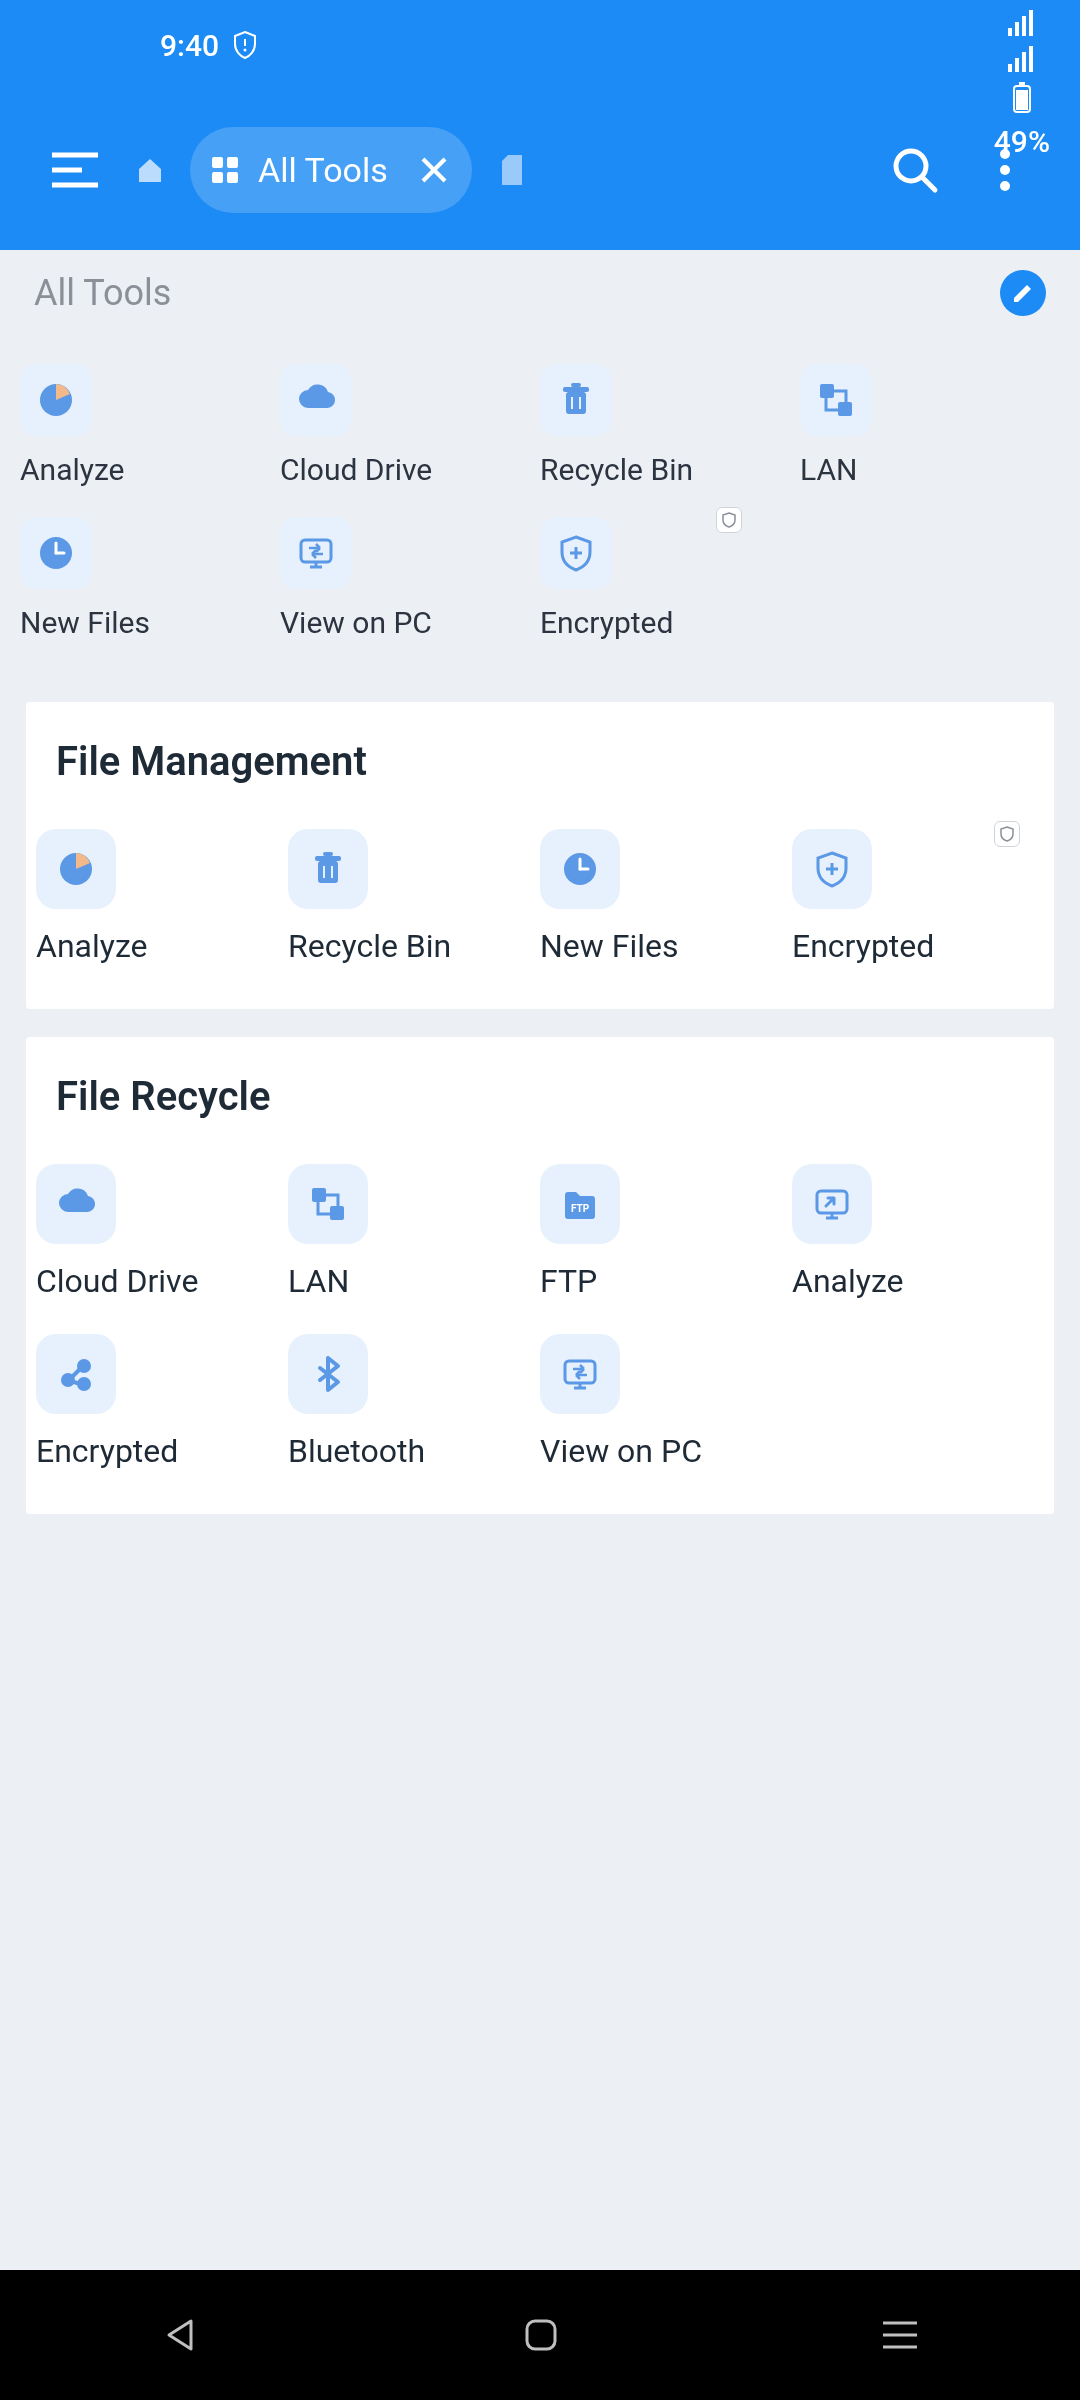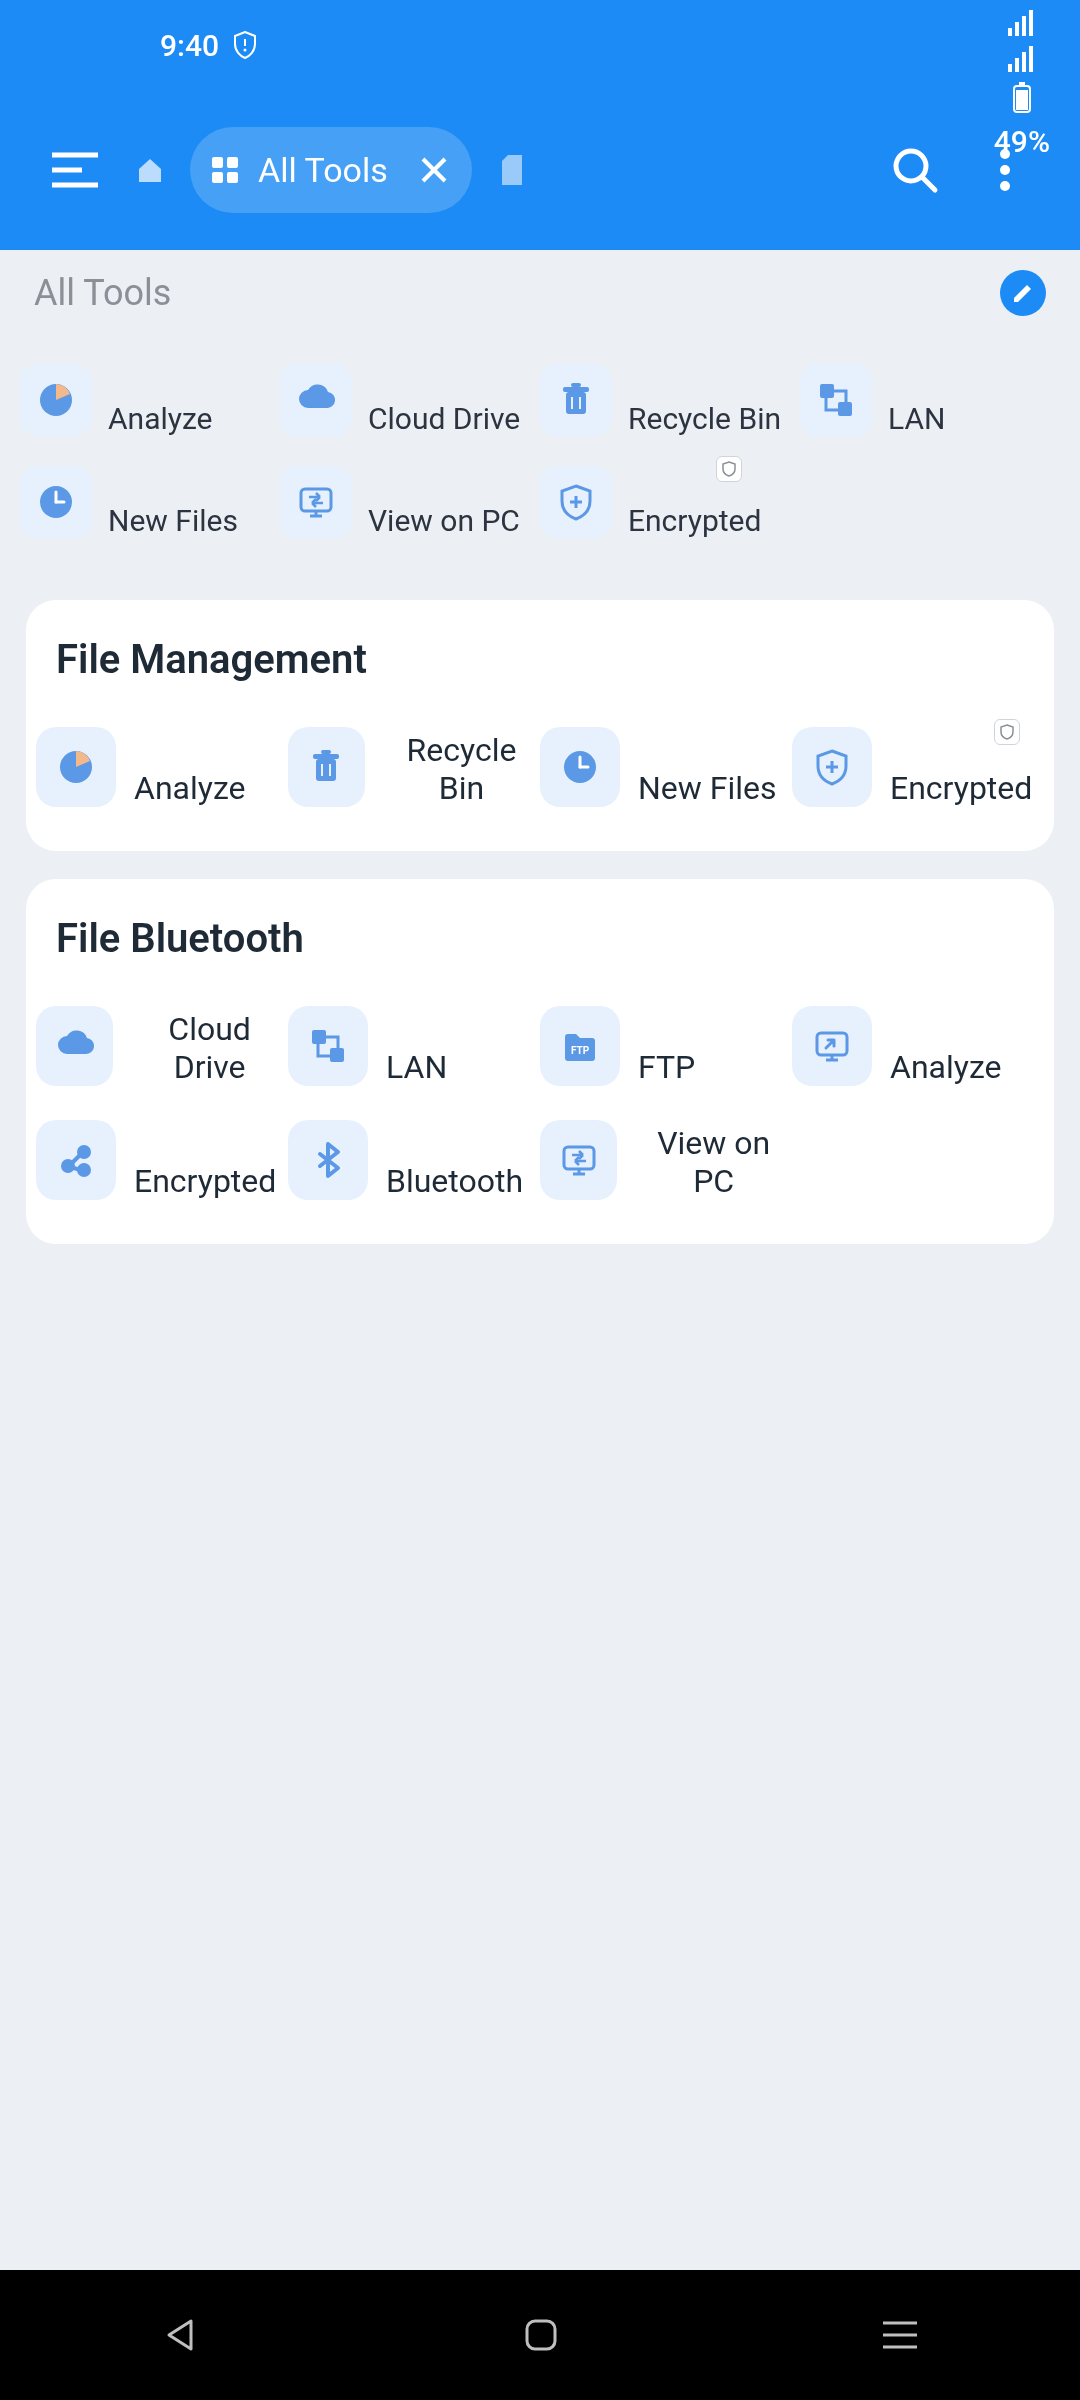--- a/index.html
+++ b/index.html
@@ -18,26 +18,26 @@
   .home-small { opacity: .7; }
   .sd-small { opacity: .55; }
 
   
   .content { padding: 0; }
   .section-title-row { display: flex; align-items: center; justify-content: space-between; padding: 20px 34px 8px 34px; }
   .section-title { font-size: 36px; color: #8a8f98; }
   .edit-fab { width: 46px; height: 46px; border-radius: 50%; background: #1d8bf5; display: flex; align-items: center; justify-content: center; }
 
   .quick-grid { display: grid; grid-template-columns: repeat(4, 1fr); row-gap: 30px; padding: 40px 20px 50px 20px; }
-  .tool-item { display: flex; flex-direction: row; align-items: flex-end; gap: 16px; position: relative; }
+  .tool-item { display: flex; flex-direction: column; align-items: flex-start; gap: 16px; position: relative; }
   .tool-icon { width: 72px; height: 72px; border-radius: 16px; background: #e7f1fd; display: flex; align-items: center; justify-content: center; }
   .tool-label { font-size: 30px; color: #2b3440; text-align: center; }
   .badge-shield { position: absolute; top: -10px; right: 58px; width: 26px; height: 26px; background: #fff; border: 1px solid #d0d4da; border-radius: 6px; display: flex; align-items: center; justify-content: center; }
 
-  .card { background: #fff; border-radius: 30px; margin: 12px 26px 0 26px; padding: 36px 10px 44px 10px; }
+  .card { background: #fff; border-radius: 4px; margin: 12px 26px 0 26px; padding: 36px 10px 44px 10px; }
   .card + .card { margin-top: 28px; }
   .card-title { font-size: 40px; font-weight: 600; color: #1f2a37; padding: 0 20px 20px 20px; }
   .card-grid { display: grid; grid-template-columns: repeat(4, 1fr); row-gap: 34px; padding-top: 24px; }
   .card .tool-icon { width: 80px; height: 80px; border-radius: 20px; background: #e7f1fd; }
   .card .tool-label { font-size: 32px; color: #1f2a37; }
   .card .tool-item { gap: 18px; }
   .card .badge-shield { right: 24px; top: -8px; }
 
   
   .nav-bar { position: absolute; bottom: 0; left: 0; width: 1080px; height: 130px; background: #000; display: flex; align-items: center; justify-content: space-around; }
@@ -243,21 +243,21 @@
             <div class="tool-label">Encrypted</div>
             <div class="badge-shield">
               <svg width="14" height="16" viewBox="0 0 14 16">
                 <path d="M7 1 L13 3 V8 C13 12 10 14 7 15 C4 14 1 12 1 8 V3 Z" fill="none" stroke="#8a8f98" stroke-width="1.5"></path>
               </svg>
             </div>
           </div>
         </div>
       </div>
       <div class="card">
-        <div class="card-title">File Bluetooth</div>
+        <div class="card-title">File Recycle</div>
         <div class="card-grid">
           <div class="tool-item">
             <div class="tool-icon">
               <svg width="40" height="40" viewBox="0 0 40 40">
                 <use href="#cloud-icon"></use>
               </svg>
             </div>
             <div class="tool-label">Cloud Drive</div>
           </div>
           <div class="tool-item">

